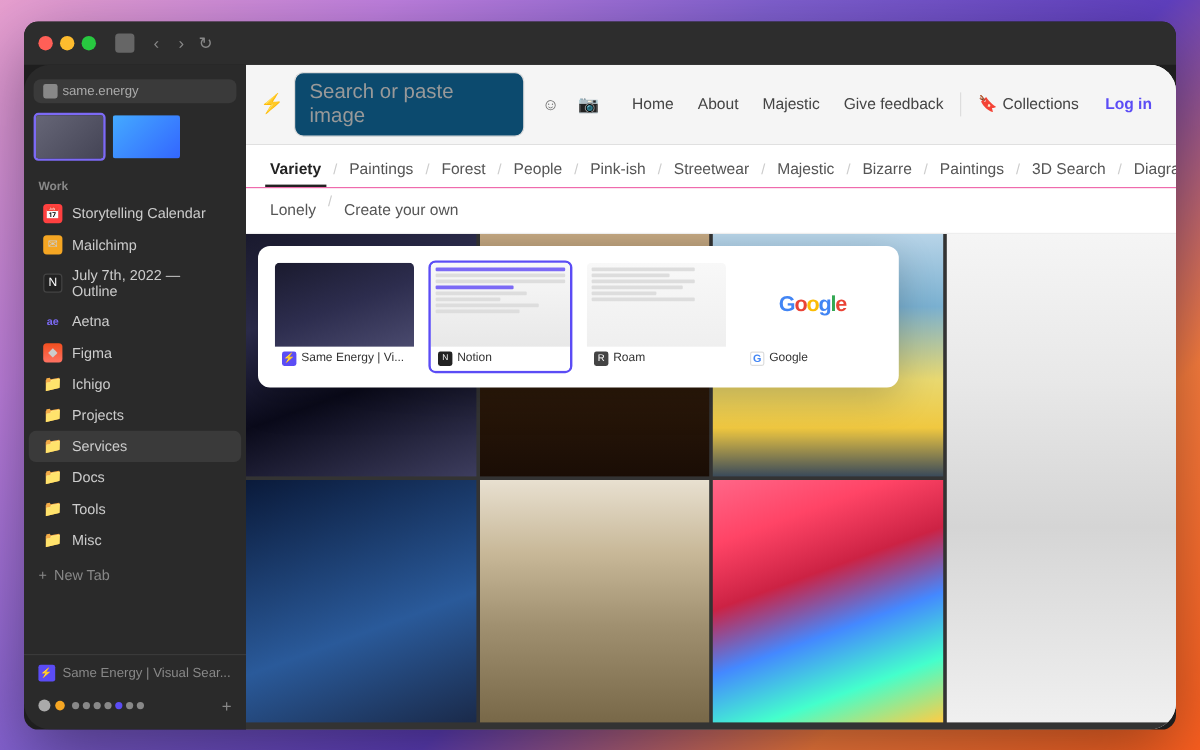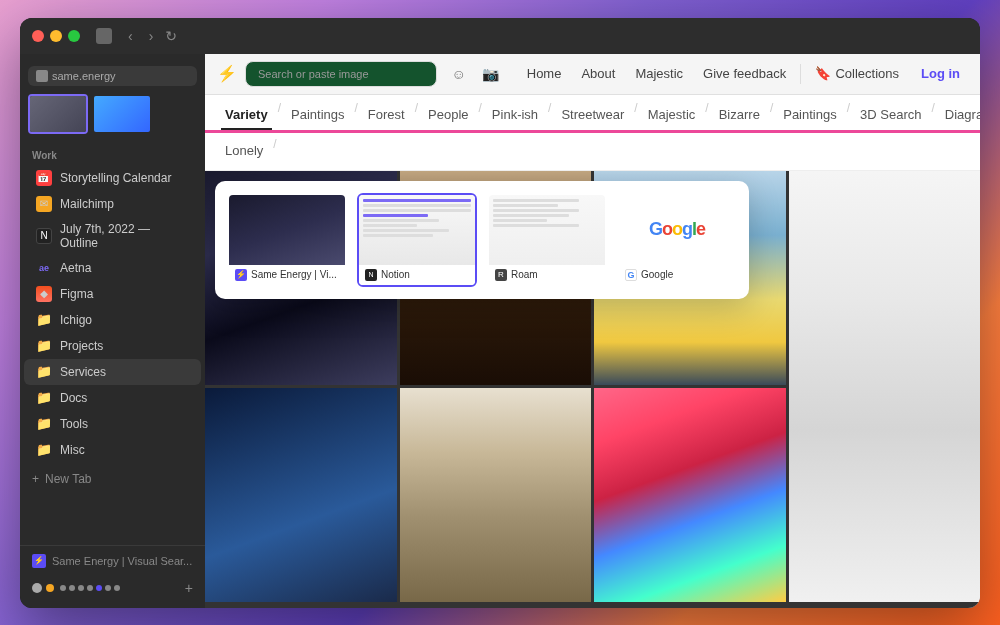--- a/index.html
+++ b/index.html
@@ -67,20 +67,21 @@
       color: #888;
       cursor: pointer;
       font-size: 14px;
     }
 
     
     .main-area {
       display: flex;
       flex: 1;
       overflow: hidden;
+      border-radius: 22px;
     }
 
     
     .sidebar {
       width: 185px;
       background: #2a2a2a;
       display: flex;
       flex-direction: column;
       flex-shrink: 0;
       padding: 8px 0;
@@ -228,28 +229,28 @@
       flex-shrink: 0;
     }
     .bolt-icon {
       color: #5b4cf5;
       font-size: 16px;
       font-weight: bold;
     }
     .search-bar {
       flex: 1;
       max-width: 300px;
-      background: #14532d;
+      background: #0c4a6e;
       border: 1px solid #ddd;
       border-radius: 8px;
       padding: 6px 12px;
       display: flex;
       align-items: flex-end;
       gap: 6px;
-      font-size: 11px;
+      font-size: 17px;
       color: #999;
       cursor: text;
     }
     .toolbar-icons {
       display: flex;
       gap: 4px;
       margin-right: 8px;
     }
     .toolbar-icon-btn {
       width: 28px;
@@ -296,23 +297,24 @@
       cursor: pointer;
       font-weight: 600;
       background: none;
       border: none;
       padding: 4px 8px;
     }
 
     
     .category-tabs {
       background: #fff;
-      border-bottom: 3px solid #ec4899;
+      border-bottom: 1px solid #ec4899;
       padding: 6px 16px 0;
       display: flex;
+      align-items: center;
       gap: 0;
       flex-shrink: 0;
       overflow-x: auto;
     }
     .category-tab {
       font-size: 13px;
       color: #555;
       cursor: pointer;
       padding: 6px 4px;
       white-space: nowrap;
@@ -648,20 +650,21 @@
         <span class="category-sep">/</span>
         <span class="category-tab">3D Search</span>
         <span class="category-sep">/</span>
         <span class="category-tab">Diagrams</span>
 
       </div>
 
       <div class="category-tabs-row2">
         <span class="category-tab">Lonely</span>
         <span class="category-sep">/</span>
+        <span class="category-tab">Create your own</span>
       </div>
 
       <div class="image-grid">
 
         <div class="grid-cell img-dark-abstract"></div>
         <div class="grid-cell img-silhouette"></div>
         <div class="grid-cell img-train"></div>
         <div class="grid-cell img-blue-abstract" style="grid-row: span 1;"></div>
 
         <div class="grid-cell img-white-fashion" style="grid-column: 4; grid-row: 1 / span 2;"></div>

